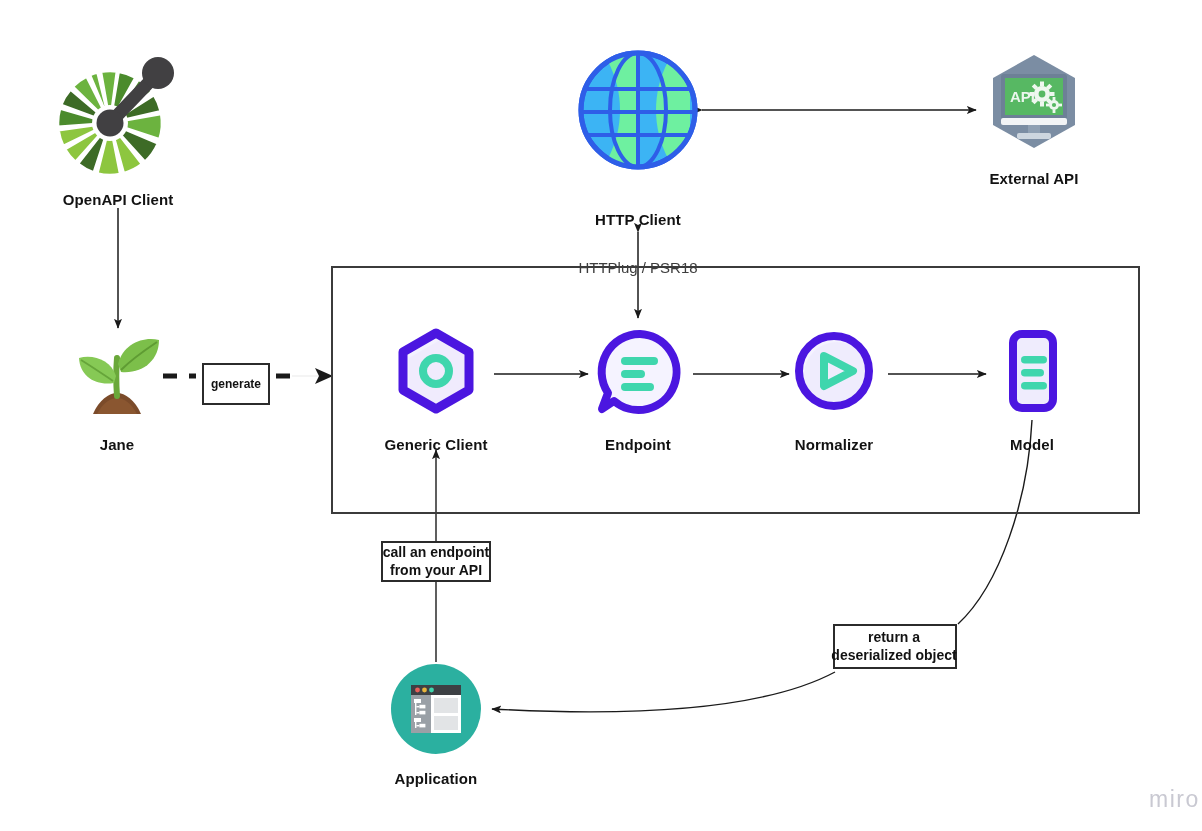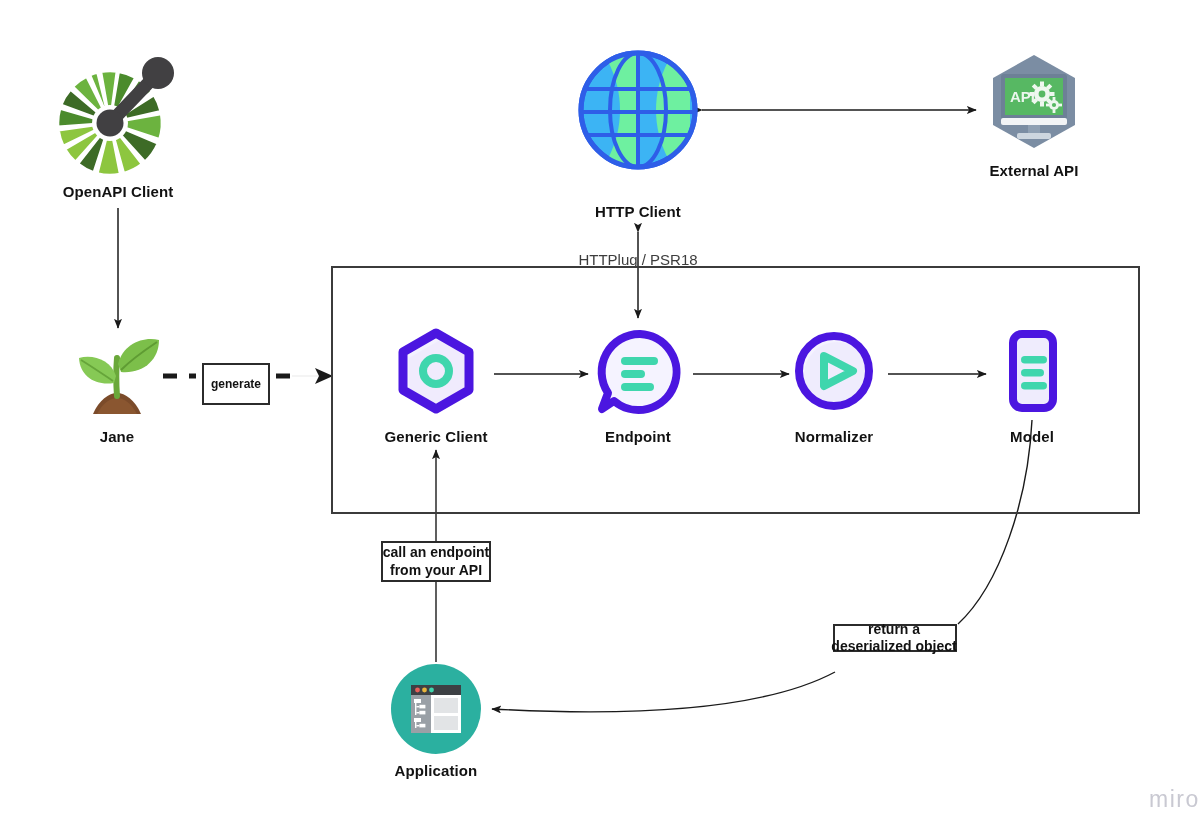--- a/index.html
+++ b/index.html
@@ -31,21 +31,21 @@
     flex-direction: column;
     align-items: center;
     text-align: center;
   }
   .node-title {
     font-size: 15px;
     font-weight: bold;
     color: #121212;
     letter-spacing: 0.1px;
     white-space: nowrap;
-    margin-top: 6px;
+    margin-top: 14px;
   }
   .node-sub {
     font-size: 15px;
     font-weight: normal;
     color: #3d3d3d;
     white-space: nowrap;
     margin-top: 6px;
   }
   .icon-wrap {
     display: flex;
@@ -346,20 +346,20 @@
 
   <div class="edge-label small" style="left:202px; top:363px; width:68px; height:42px;">
     <span>generate</span>
   </div>
 
   <div class="edge-label" style="left:381px; top:541px; width:110px; height:41px;">
     <span>call an endpoint</span>
     <span>from your API</span>
   </div>
 
-  <div class="edge-label" style="left:833px; top:624px; width:124px; height:28px;padding-left:6px;">
+  <div class="edge-label" style="left:833px; top:624px; width:124px; height:45px;padding-left:6px;">
     <span>return a</span>
     <span>deserialized object</span>
   </div>
 
   <div class="watermark">miro</div>
 
 </div>
 
 </body></html>

